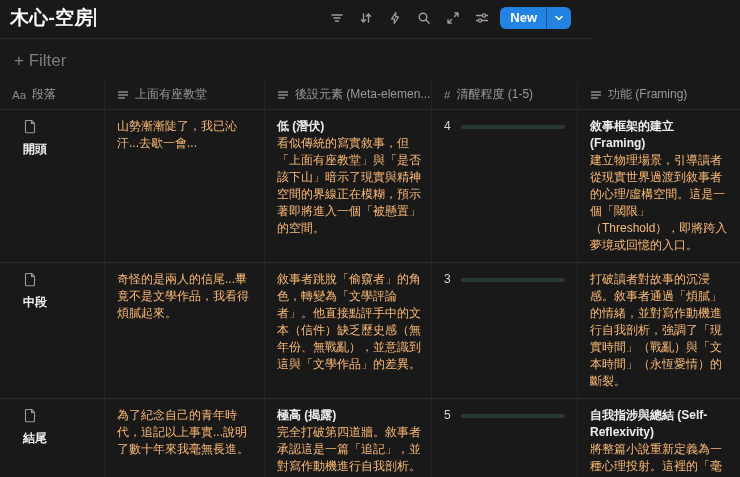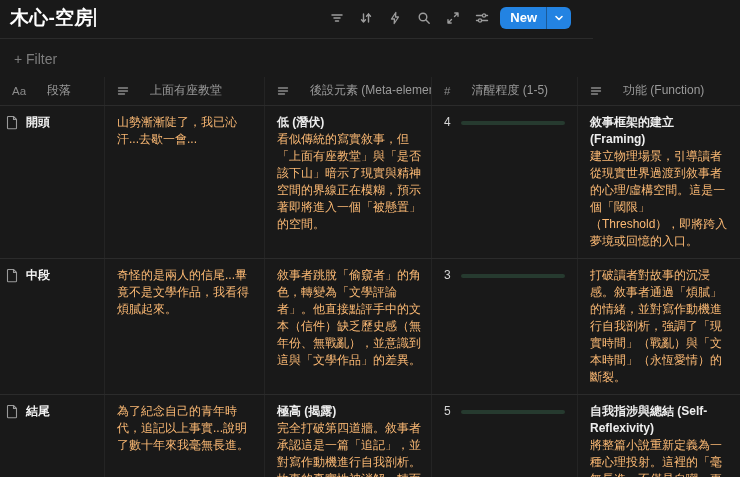--- a/index.html
+++ b/index.html
@@ -46,53 +46,53 @@
   }
   .new-btn .new-label {
     font-size: 13px; font-weight: 600; padding: 3px 9px 0 10px;
   }
   .new-btn .divider { width: 1px; background: rgba(15,15,15,0.35); }
   .new-btn .chev { display: flex; align-items: center; padding: 0 7px; }
 
   
   .filter-row {
     padding: 12px 0 10px 14px;
-    font-size: 14px; color: #7d7d7d;
+    font-size: 17px; color: #7d7d7d;
     display: flex; align-items: center; gap: 5px; cursor: pointer;
   }
 
   
   .grid-row {
     display: grid;
     grid-template-columns: 105px 160px 167px 146px 162px;
   }
   .thead { border-bottom: 1px solid #2b2b2b; }
   .th {
-    display: flex; align-items: center; gap: 21px;
+    display: flex; align-items: center; gap: 6px;
     padding: 5px 8px 6px 12px;
     font-size: 12px; color: #9a9a9a;
     border-right: 1px solid #242424;
     white-space: nowrap; overflow: hidden;
     cursor: pointer;
   }
   .th:last-child { border-right: none; }
   .th .glyph { font-size: 11.5px; color: #8b8b8b; font-weight: 400; }
   .th svg { flex: none; }
 
   .trow { border-bottom: 1px solid #2b2b2b; }
   .td {
     padding: 8px 9px 8px 12px;
     font-size: 12px; line-height: 17px;
     border-right: 1px solid #242424;
     color: #d5d5d5;
     overflow: hidden;
   }
   .td:last-child { border-right: none; }
 
-  .td.title-cell { display: flex; gap: 7px; padding-left: 5px; cursor: pointer; }
+  .td.title-cell { display: flex; gap: 7px; padding-left: 23px; cursor: pointer; flex-direction: column; }
   .td.title-cell .label { font-weight: 700; color: #f3f3f3; padding-top: 0px; }
   .page-icon { flex: none; margin-top: 1px; color: #9a9a9a; }
 
   .cell-strong { font-weight: 700; color: #ededed; }
   .cell-body { color: #fdba74; }
 
   .num-cell { display: flex; align-items: flex-start; }
   .num-val { flex: none; padding-top: 0px; color: #d5d5d5; }
   .bar-track {
     flex: 1; height: 4px; border-radius: 2px;
@@ -207,21 +207,21 @@
       <span>清醒程度 (1-5)</span>
     </div>
     <div class="th">
       <svg width="12" height="12" viewBox="0 0 12 12">
           <g stroke="#8b8b8b" stroke-width="1.3" stroke-linecap="round">
             <line x1="1.5" y1="3" x2="10.5" y2="3"></line>
             <line x1="1.5" y1="6" x2="10.5" y2="6"></line>
             <line x1="1.5" y1="9" x2="7.5" y2="9"></line>
           </g>
         </svg>
-      <span>功能 (Function)</span>
+      <span>功能 (Framing)</span>
     </div>
   </div>
 
   <div class="grid-row trow rh-1">
     <div class="td title-cell">
       <svg class="page-icon" width="14" height="15" viewBox="0 0 14 15">
           <path d="M3 1.5 h5.5 L11.5 4.5 V13 a0.8 0.8 0 0 1 -0.8 0.8 H3.3 a0.8 0.8 0 0 1 -0.8 -0.8 V2.3 a0.8 0.8 0 0 1 0.5 -0.8 Z M8.5 1.5 V4.5 H11.5" fill="none" stroke="currentColor" stroke-width="1.1" stroke-linejoin="round"></path>
         </svg>
       <span class="label">開頭</span>
     </div>

